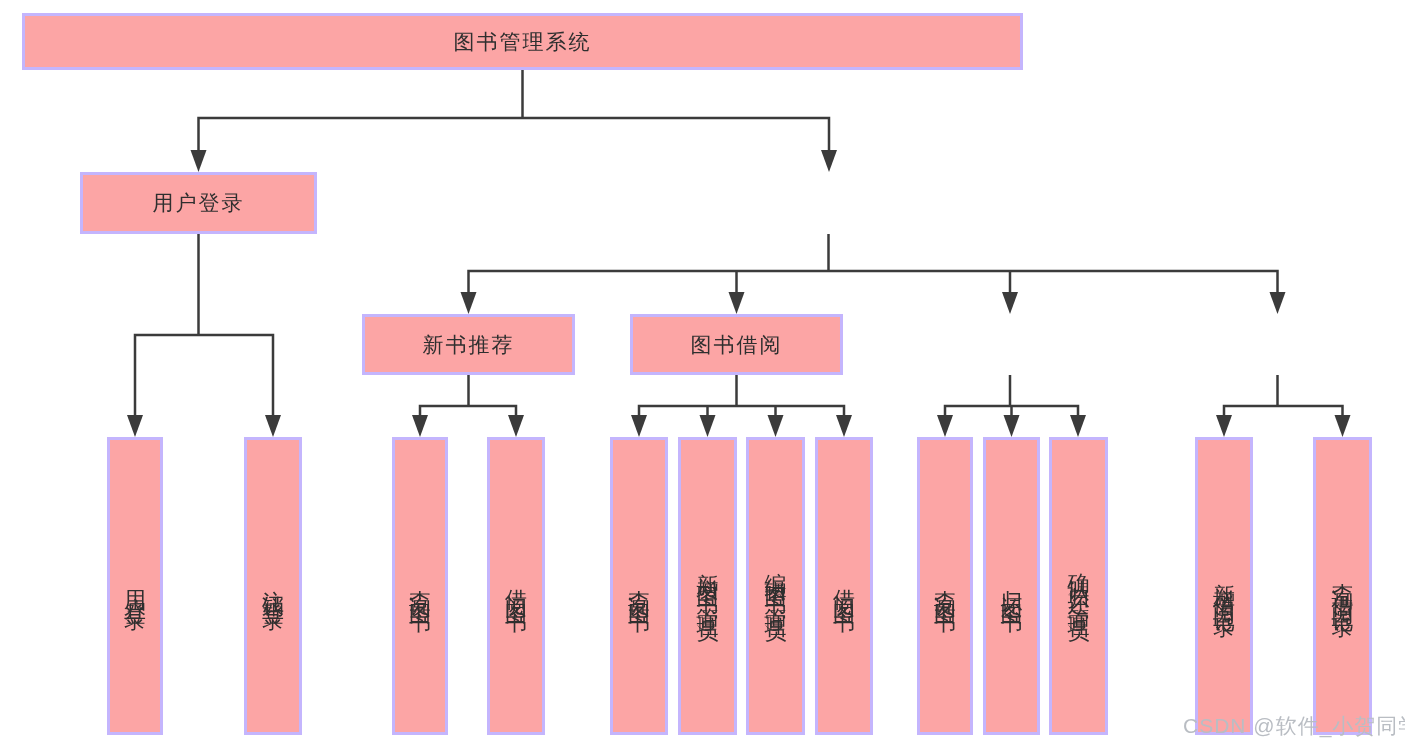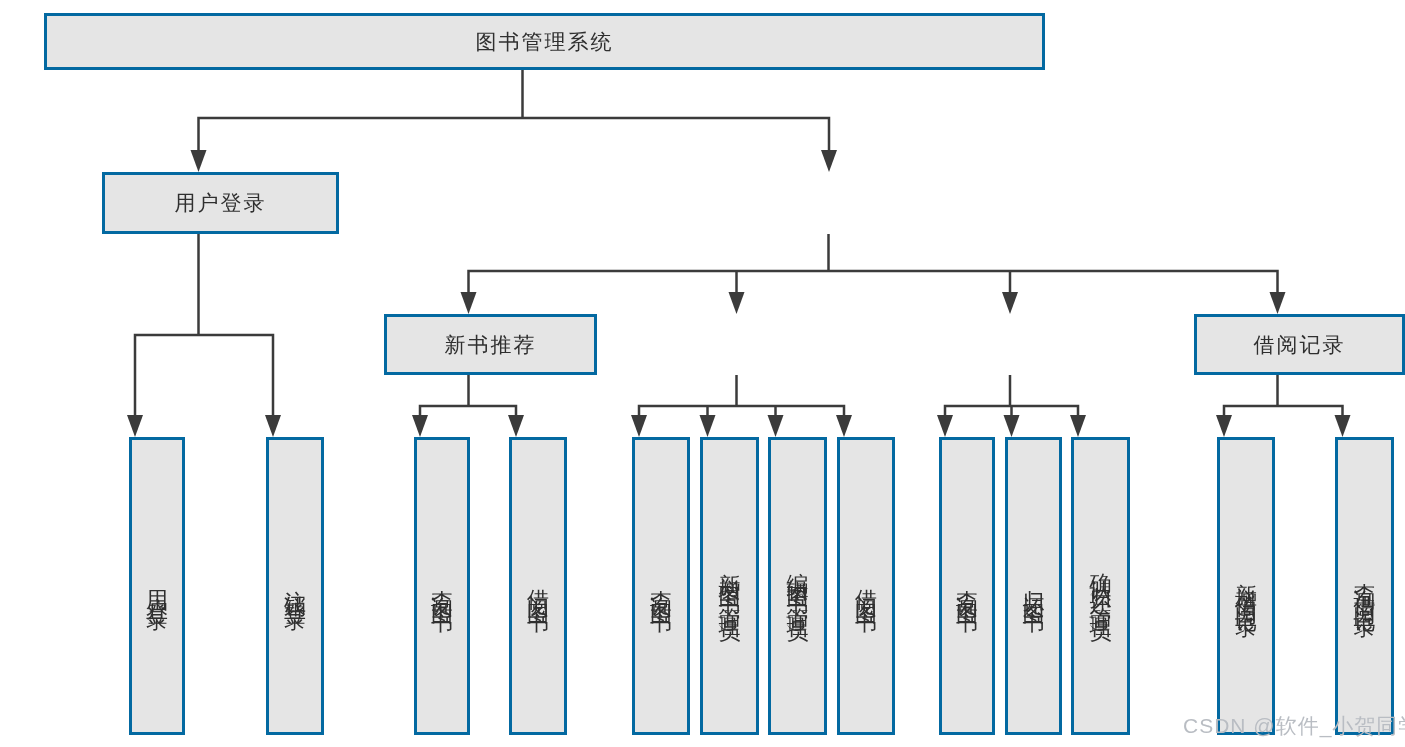--- a/index.html
+++ b/index.html
@@ -12,27 +12,26 @@
     overflow: hidden;
   }
   .connectors {
     position: absolute;
     left: 0; top: 0;
     width: 1405px; height: 747px;
   }
   .node {
     position: absolute;
     box-sizing: border-box;
-    border: 3px solid #0369a1;
-    background: #e5e5e5;
+    border: 3px solid #c4b5fd;
+    background: #fca5a5;
     display: flex;
     align-items: center;
     justify-content: center;
     color: #2f2f2f;
-    margin-left: 22px;
   }
   .hlabel {
     font-size: 21px;
     letter-spacing: 2px;
     white-space: nowrap;
     color: #2f2f2f;
   }
   .leaf .vlabel {
     writing-mode: vertical-rl;
     line-height: 1;
@@ -135,22 +134,22 @@
     <span class="hlabel">图书管理系统</span>
   </div>
 
   <div class="node n-user">
     <span class="hlabel">用户登录</span>
   </div>
 
   <div class="node n-nb">
     <span class="hlabel">新书推荐</span>
   </div>
-  <div class="node n-rec">
-    <span class="hlabel">借阅记录</span>
+  <div class="node n-bw">
+    <span class="hlabel">图书借阅</span>
   </div>
 
   <div class="node leaf l-u1">
     <span class="vlabel">用户登录</span>
   </div>
   <div class="node leaf l-u2">
     <span class="vlabel">注销登录</span>
   </div>
 
   <div class="node leaf l-n1">

